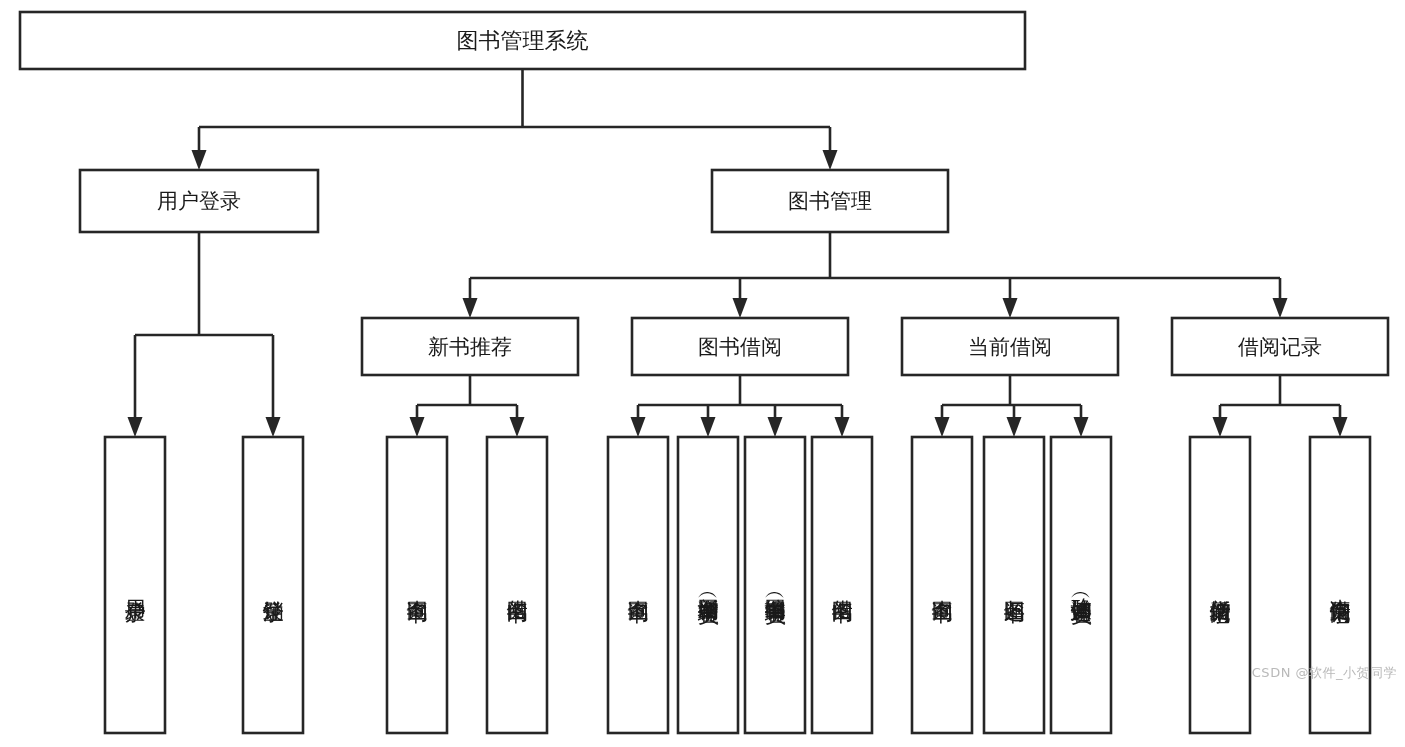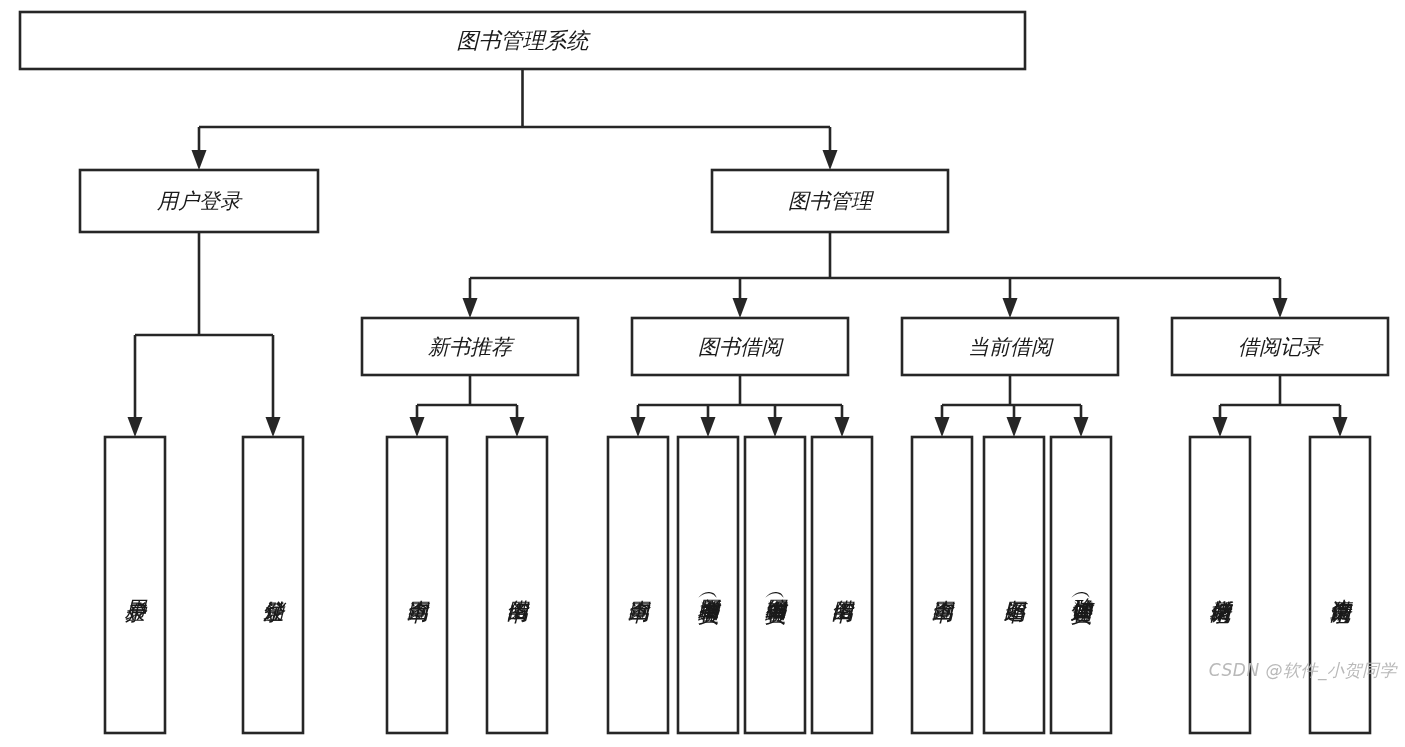--- a/index.html
+++ b/index.html
@@ -11,21 +11,20 @@
     width: 1405px;
     height: 747px;
     font-family: "DejaVu Sans", "Liberation Sans", sans-serif;
     overflow: hidden;
   }
   #diagram-root {
     position: relative;
     width: 1405px;
     height: 688px;
     background: #ffffff;
-    font-style: italic;
   }
   svg.diagram-svg {
     position: absolute;
     left: 0;
     top: 0;
     width: 1405px;
     height: 747px;
   }
   .node-box {
     fill: #ffffff;
@@ -70,21 +69,21 @@
     display: flex;
     align-items: center;
     justify-content: center;
     pointer-events: none;
   }
   .watermark {
     position: absolute;
     right: 8px;
     bottom: 6px;
     font-family: "DejaVu Sans", "Liberation Sans", sans-serif;
-    font-size: 17px;
+    font-size: 13px;
     color: #b9b9b9;
     white-space: nowrap;
     letter-spacing: 0.5px;
     text-align: right;
   }
 </style>
 </head>
 <body>
 
 <div id="diagram-root">

